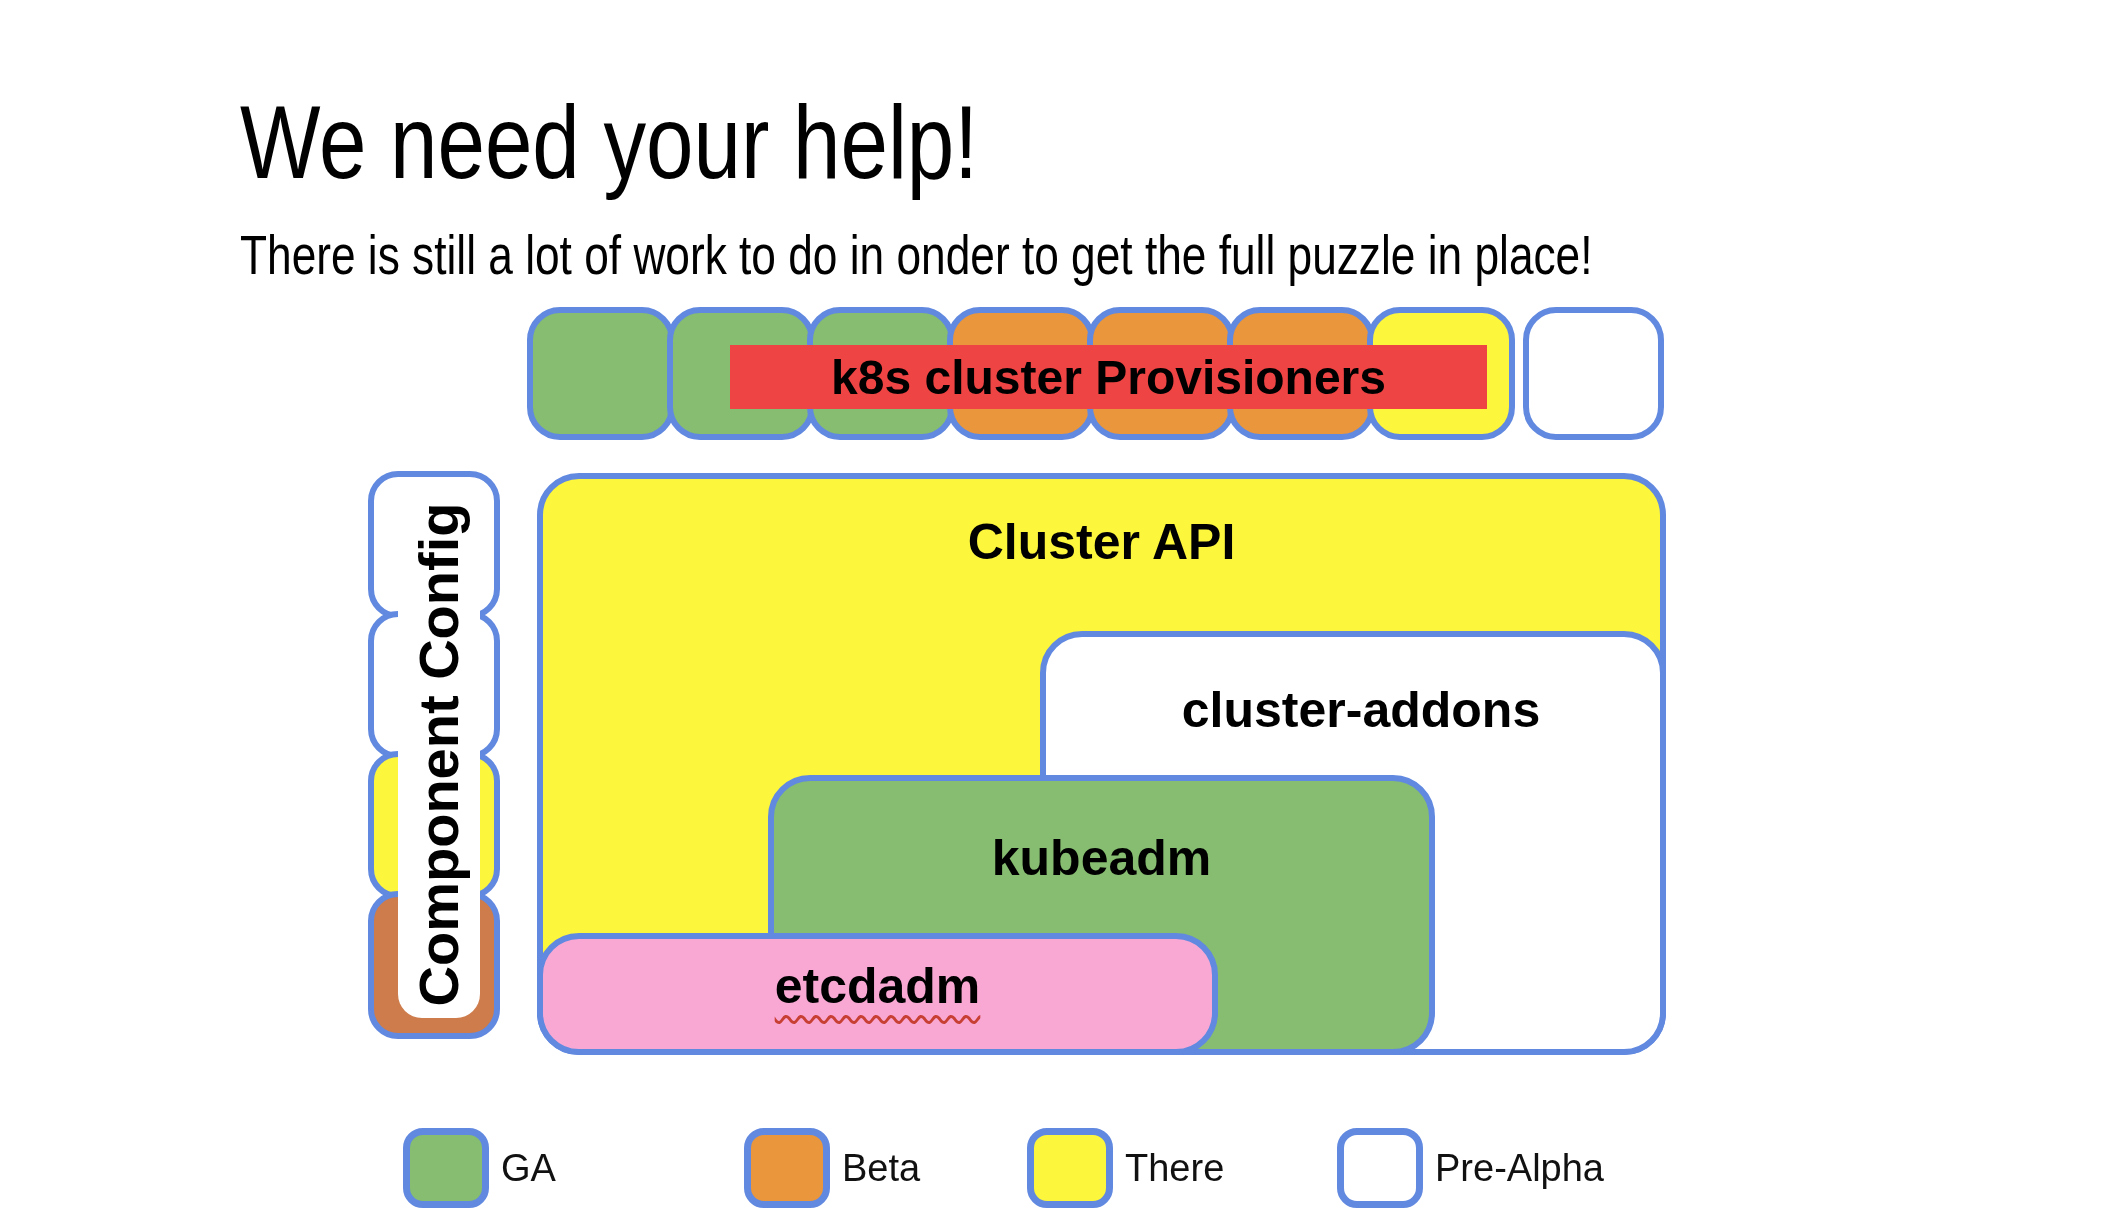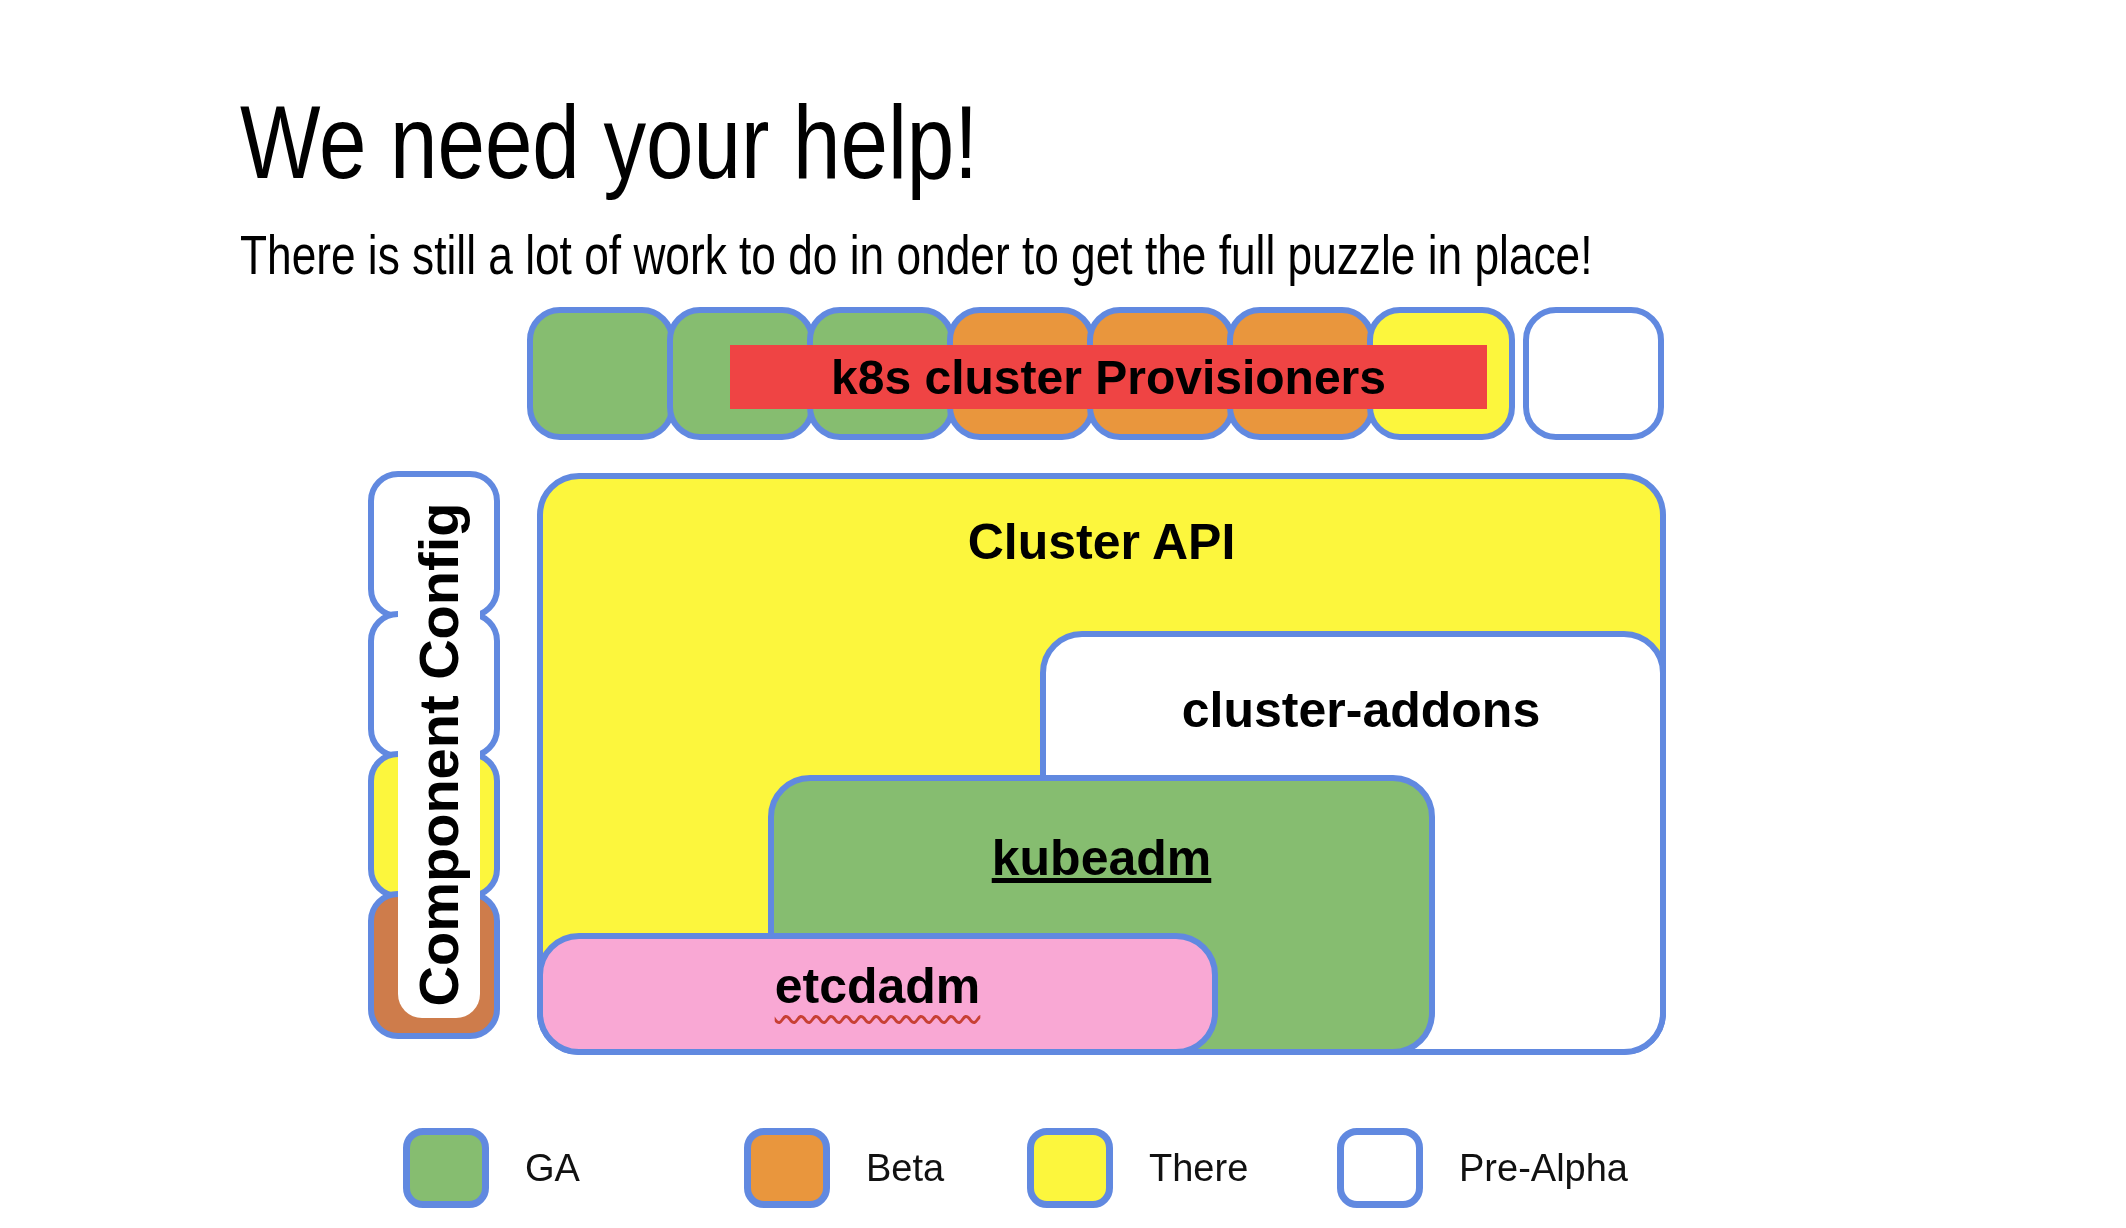--- a/index.html
+++ b/index.html
@@ -42,28 +42,28 @@
   .pz-cluster-api    { left:537px;  top:473px; width:1129px; height:582px; background:#FCF63D; z-index:1; }
   .pz-cluster-addons { left:1040px; top:631px; width:626px;  height:424px; background:#ffffff; z-index:2; }
   .pz-kubeadm        { left:768px;  top:775px; width:667px;  height:280px; background:#86BD70; z-index:3; }
   .pz-etcdadm        { left:537px;  top:933px; width:681px;  height:122px; background:#f9a8d4; z-index:4; }
   .pz-label {
     position:absolute; left:0; right:0; text-align:center;
     font-weight:bold; font-size:50px; white-space:nowrap;
   }
   .lbl-api    { top:34px; }
   .lbl-addons { top:44px;margin-left:16px; }
-  .lbl-kube   { top:48px;text-decoration:underline; }
+  .lbl-kube   { top:48px; }
   .lbl-etcd   { top:18px; }
   .squiggle {
     text-decoration-line:underline; text-decoration-style:wavy;
     text-decoration-color:#C84034; text-decoration-thickness:3px; text-underline-offset:12px;
   }
   
-  .legend-item { position:absolute; top:1128px; height:80px; display:flex; align-items:center; gap:36px; }
+  .legend-item { position:absolute; top:1128px; height:80px; display:flex; align-items:center; gap:12px; }
   .legend-swatch { width:86px; height:80px; box-sizing:border-box; border:7px solid #6189E0; border-radius:20px; }
   .legend-label { font-size:38px; color:#111; white-space:nowrap; }
 </style>
 </head>
 <body>
 
 <div class="stage">
 
   <h1 class="title">We need your help!</h1>
   <p class="subtitle">There is still a lot of work to do in onder to get the full puzzle in place!</p>

